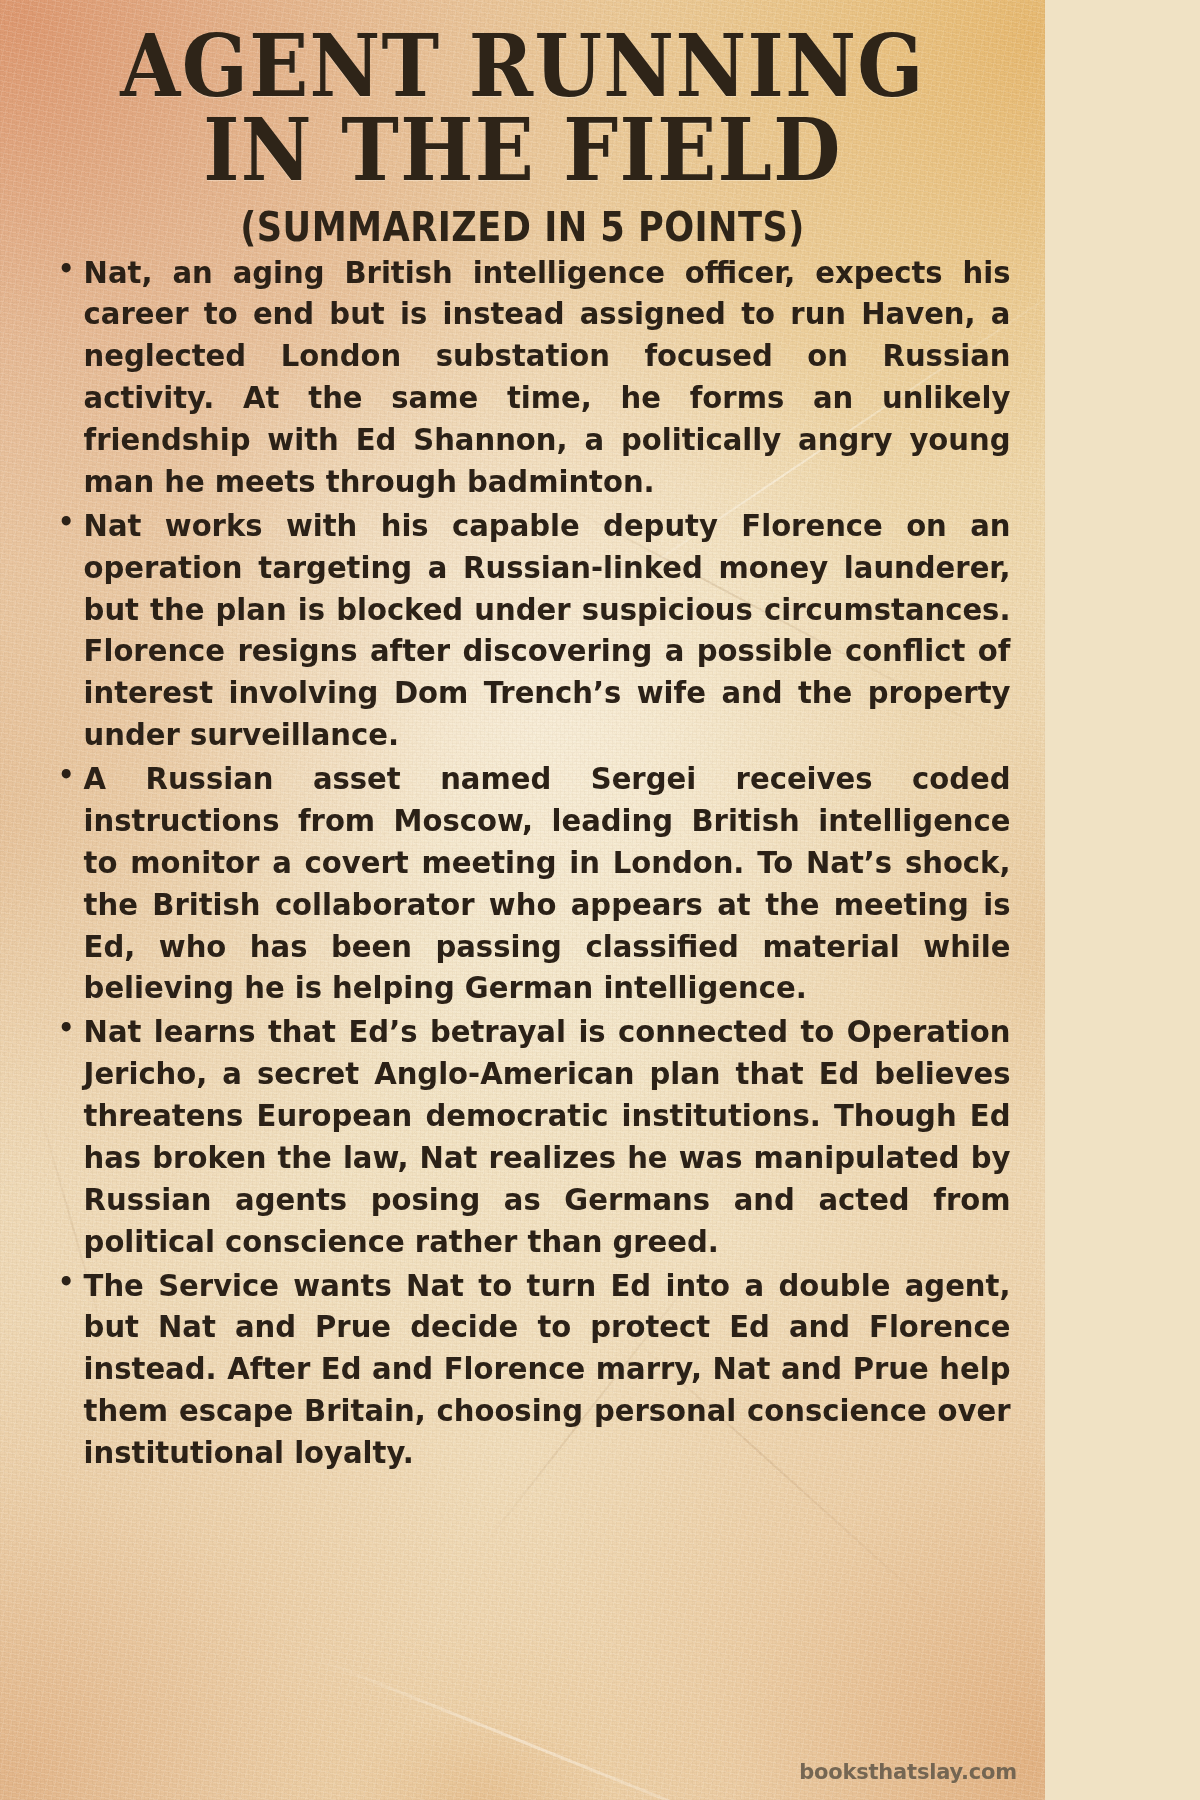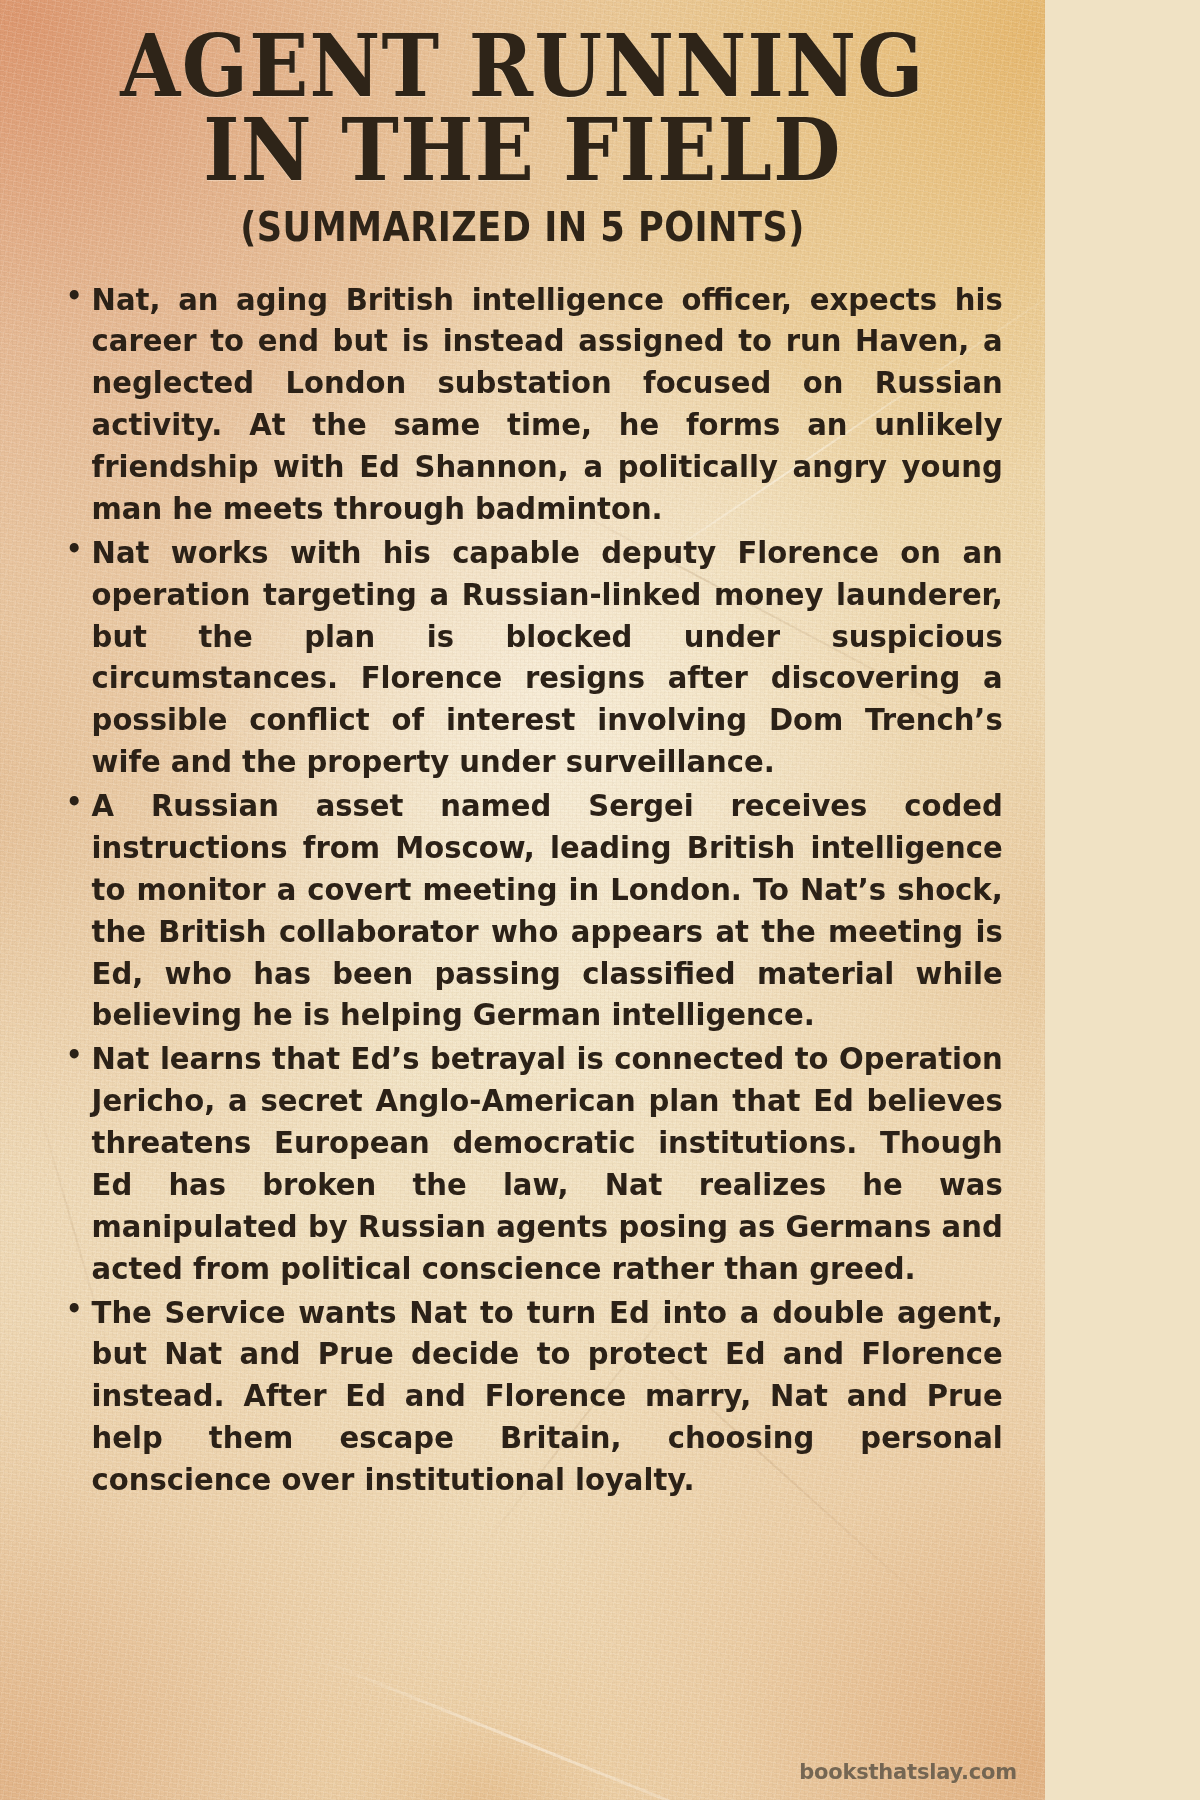--- a/index.html
+++ b/index.html
@@ -135,21 +135,21 @@
     mix-blend-mode: screen;
     background-image:
       repeating-linear-gradient(13deg, rgba(255,252,240,0.55) 0px, rgba(255,252,240,0.55) 1px, rgba(255,255,255,0) 1px, rgba(255,255,255,0) 5px),
       repeating-linear-gradient(-77deg, rgba(255,250,236,0.45) 0px, rgba(255,250,236,0.45) 1px, rgba(255,255,255,0) 1px, rgba(255,255,255,0) 8px);
   }
 
   
   #content {
     position: relative;
     z-index: 5;
-    padding: 0 26px;
+    padding: 0 18px;
     box-sizing: border-box;
   }
 
   .title {
     margin: 0;
     padding-top: 24px;
     text-align: center;
     font-family: "DejaVu Serif", serif;
     font-weight: bold;
     font-size: 86px;
@@ -168,21 +168,21 @@
     font-weight: bold;
     font-size: 40px;
     line-height: 1.0;
     letter-spacing: 0.5px;
     color: #2e2418;
     text-transform: uppercase;
     transform: scaleX(0.88);
   }
 
   ul.points {
-    margin: 33px 0 0 0;
+    margin: 6px 0 0 0;
     padding: 0 0 0 38px;
     list-style: none;
   }
 
   ul.points > li {
     position: relative;
     margin: 0 0 2px 0;
     padding: 0 2px 0 28px;
     font-family: "DejaVu Sans", sans-serif;
     font-weight: bold;

